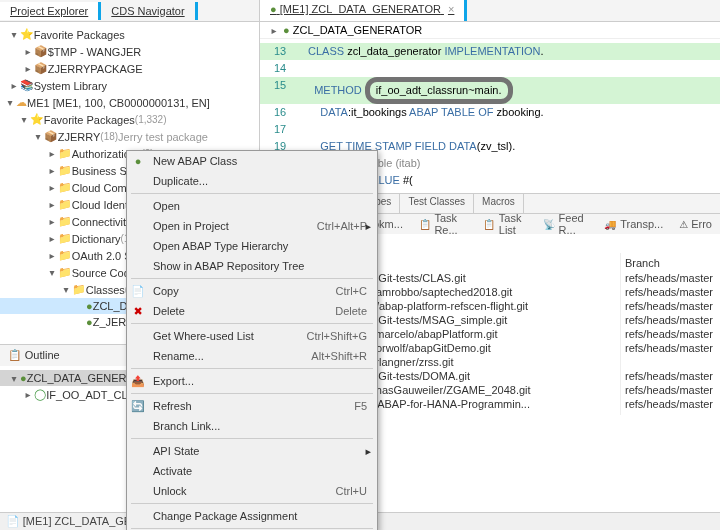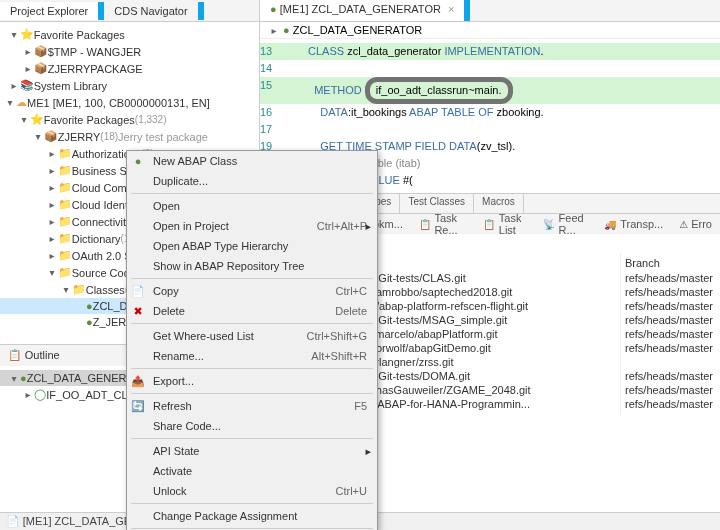--- a/index.html
+++ b/index.html
@@ -1,36 +1,36 @@
 <!DOCTYPE html>
 <html><head>
 <meta charset="utf-8">
 <style>
 * { margin: 0; padding: 0; box-sizing: border-box; font-family: "Segoe UI", Tahoma, sans-serif; font-size: 11px; }
 body { background: #fff; width: 720px; height: 530px; overflow: hidden; position: relative; }
 .tab-bar { display: flex; align-items: center; background: #f4f4f4; border-bottom: 1px solid #ccc; height: 22px; }
-.tab { padding: 3px 10px; border-right: 6px solid #0ea5e9; color: #333; }
+.tab { padding: 3px 10px; border-right: 3px solid #0ea5e9; color: #333; text-decoration: underline; }
 .tab.active { background: #fff; }
 .tab-close { color: #999; margin-left: 4px; }
 .main { display: flex; height: 100%; }
 .left-panel { width: 260px; border-right: 1px solid #ccc; overflow: hidden; }
 .tree { padding: 4px 0; }
 .tree-item { padding: 2px 4px; display: flex; align-items: center; white-space: nowrap; color: #333; }
 .tree-item.sel { background: #cce8ff; }
 .exp { color: #666; font-size: 10px; width: 12px; display: inline-block; text-align: center; }
 .folder { color: #e8a74a; }
 .pkg { color: #c08040; }
 .cls { color: #5b8f3b; }
 .outline-panel { border-top: 1px solid #ccc; margin-top: 10px; }
 .outline-header { background: #f4f4f4; padding: 4px 8px; color: #333; }
 .code-area { flex: 1; display: flex; flex-direction: column; }
 .code-tab-bar { display: flex; background: #f4f4f4; border-bottom: 1px solid #ccc; height: 22px; }
 .code { font-family: Consolas, monospace; font-size: 13px; padding: 4px 0; line-height: 17px; position: relative; }
 .code-line { display: flex; }
-.lineno { width: 48px; text-align: left; color: #2a8c8c; padding-right: 8px; }
+.lineno { width: 48px; text-align: center; color: #2a8c8c; padding-right: 8px; }
 .code-text { white-space: pre; }
 .kw { color: #3a6ea5; font-weight: normal; }
 .cm { color: #888; }
 .highlight-box { border: 5px solid #737373; border-radius: 12px; padding: 0 6px; display: inline-block; }
 .code-line.hl { background: #d4f4d4; }
 .context-menu { position: absolute; background: #f0f0f0; border: 1px solid #999; box-shadow: 2px 2px 6px rgba(0,0,0,0.3); z-index: 100; }
 .menu-item { padding: 4px 26px 4px 26px; color: #333; position: relative; white-space: nowrap; }
 .menu-sep { height: 1px; background: #ccc; margin: 2px 4px; }
 .menu-icon { position: absolute; left: 4px; width: 14px; text-align: center; }
 .menu-short { position: absolute; right: 10px; color: #666; }
@@ -278,21 +278,21 @@
   <div class="menu-sep"></div>
   <div class="menu-item"><span class="menu-icon">📄</span><span>Copy</span><span class="menu-short">Ctrl+C</span></div>
   <div class="menu-item"><span class="menu-icon" style="color:#c00">✖</span><span>Delete</span><span class="menu-short">Delete</span></div>
   <div class="menu-sep"></div>
   <div class="menu-item"><span>Get Where-used List</span><span class="menu-short">Ctrl+Shift+G</span></div>
   <div class="menu-item"><span>Rename...</span><span class="menu-short">Alt+Shift+R</span></div>
   <div class="menu-sep"></div>
   <div class="menu-item"><span class="menu-icon">📤</span><span>Export...</span></div>
   <div class="menu-sep"></div>
   <div class="menu-item"><span class="menu-icon">🔄</span><span>Refresh</span><span class="menu-short">F5</span></div>
-  <div class="menu-item"><span>Share Code...</span></div>
+  <div class="menu-item"><span>Branch Link...</span></div>
   <div class="menu-sep"></div>
   <div class="menu-item"><span>API State</span><span class="menu-arrow">▸</span></div>
   <div class="menu-item"><span>Activate</span></div>
   <div class="menu-item"><span>Unlock</span><span class="menu-short">Ctrl+U</span></div>
   <div class="menu-sep"></div>
   <div class="menu-item"><span>Change Package Assignment</span></div>
   <div class="menu-sep"></div>
 
 </div>
 

